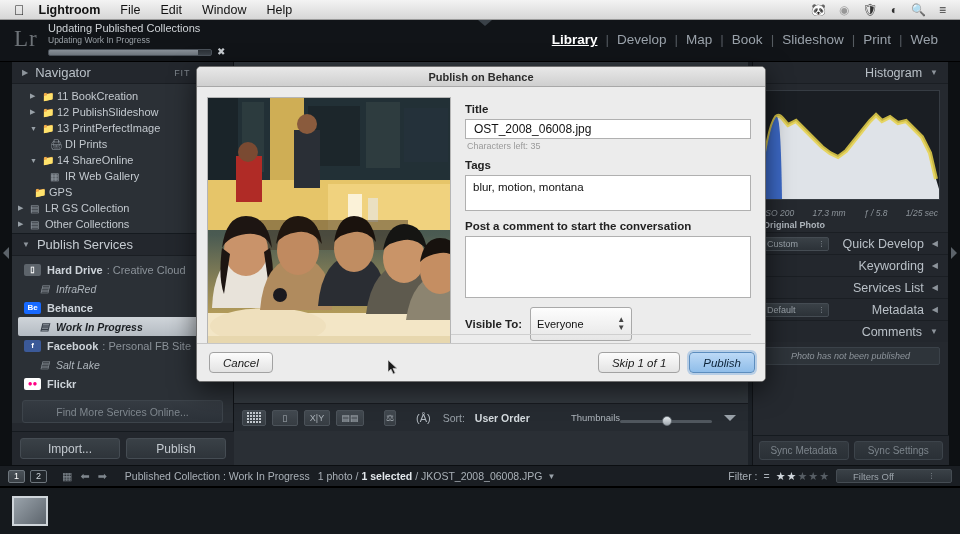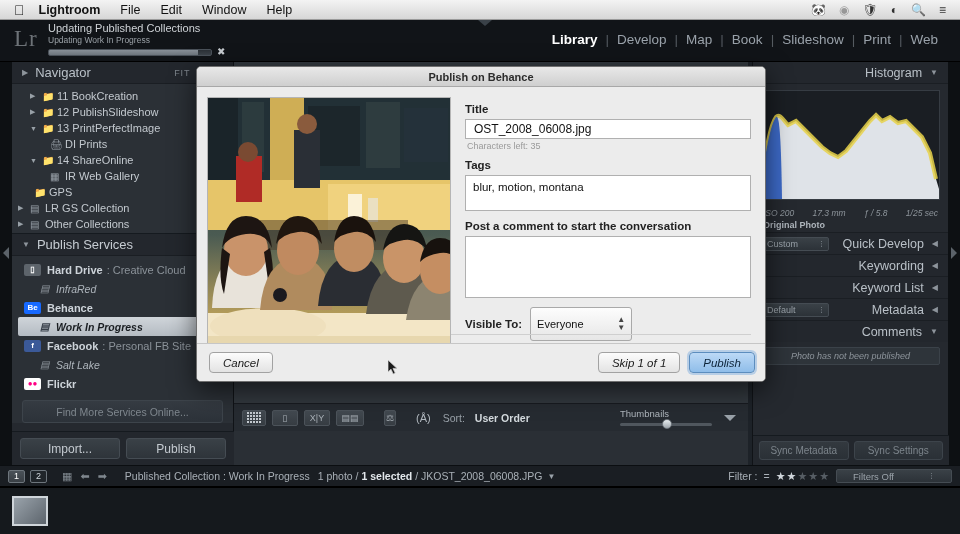--- a/index.html
+++ b/index.html
@@ -48,21 +48,21 @@
   }
   .bar-fill { position:absolute; left:0; top:0; bottom:0; width: 92%;
     background: linear-gradient(#878f97, #6d757d); }
   .bar-x { color: #c6cbd0; font-size: 10px; margin-left: 5px; line-height:1; }
 
   .modules {
     position: absolute; right: 14px; top: 12px;
     display: flex; align-items: center; font-size: 13.5px; color: #9aa2aa;
   }
   .modules .mod { padding: 0 8px; }
-  .modules .mod.active { color: #fff; font-weight: bold; }
+  .modules .mod.active { color: #fff; font-weight: bold; text-decoration: underline; }
   .modules .sep { color: #555b61; }
 
   .top-tri { position:absolute; left:478px; top:20px; width:0;height:0;
     border-left:7px solid transparent;border-right:7px solid transparent;
     border-top:6px solid #3a4148; }
 
   
   .work { position: absolute; left:0; top:62px; width:960px; height:403px; background:#1d2228; }
 
   
@@ -129,21 +129,21 @@
     background:#262b31; border-top:1px solid #171b20; display:flex; align-items:center; padding:0 8px; gap:6px;
   }
   .tb-ic { height:16px; border:1px solid #4c535a; border-radius:2px;
     background:linear-gradient(#434a51,#363c42); display:flex;align-items:center;justify-content:center;
     color:#aab1b8; font-size:9px; padding:0 4px; }
   .grid-dots { display:grid; grid-template-columns:repeat(5,2px); grid-template-rows:repeat(4,2px); gap:1px; }
   .grid-dots i { background:#c3c9cf; display:block; width:2px; height:2px; }
   .tb-sep { width:8px; }
   .sort-lbl { font-size:10.5px; color:#99a1a8; margin-left:6px; }
   .sort-val { font-size:10.5px; color:#d4dade; font-weight:bold; margin-left:4px; }
-  .thumbs-wrap { margin-left:auto; display:flex; flex-direction:column; align-items:flex-start; margin-right:6px; }
+  .thumbs-wrap { margin-left:auto; display:flex; flex-direction:row; align-items:flex-end; margin-right:6px; }
   .thumbs-lbl { font-size:9.5px; color:#aeb5bc; line-height:10px; }
   .slider { width:92px; height:3px; background:#50575e; border-radius:2px; position:relative; margin-top:4px; }
   .slider .knob { position:absolute; left:42px; top:-4px; width:10px; height:10px; border-radius:50%;
     background:linear-gradient(#e7ecef,#9fa7ae); border:1px solid #6e757c; }
   .caret-dn { width:0;height:0;border-left:6px solid transparent;border-right:6px solid transparent;
     border-top:6px solid #9aa2a9; margin-right:4px; }
   .center-strip { position:absolute; left:0; bottom:0; height:34px; width:514px; background:#2a2f35; }
 
   
   .right-panel { position:absolute; right:12px; top:62px; width:196px; height:403px;
@@ -485,21 +485,21 @@
       <span class="ar">⋮</span>
     </span>
     <span class="lbl">Quick Develop</span>
     <span class="tw">◀</span>
   </div>
   <div class="rp-row">
     <span class="lbl">Keywording</span>
     <span class="tw">◀</span>
   </div>
   <div class="rp-row">
-    <span class="lbl">Keyword List</span>
+    <span class="lbl">Services List</span>
     <span class="tw">◀</span>
   </div>
   <div class="rp-row">
     <span class="mini-select">
       <span>Default</span>
       <span class="ar">⋮</span>
     </span>
     <span class="lbl">Metadata</span>
     <span class="tw">◀</span>
   </div>

